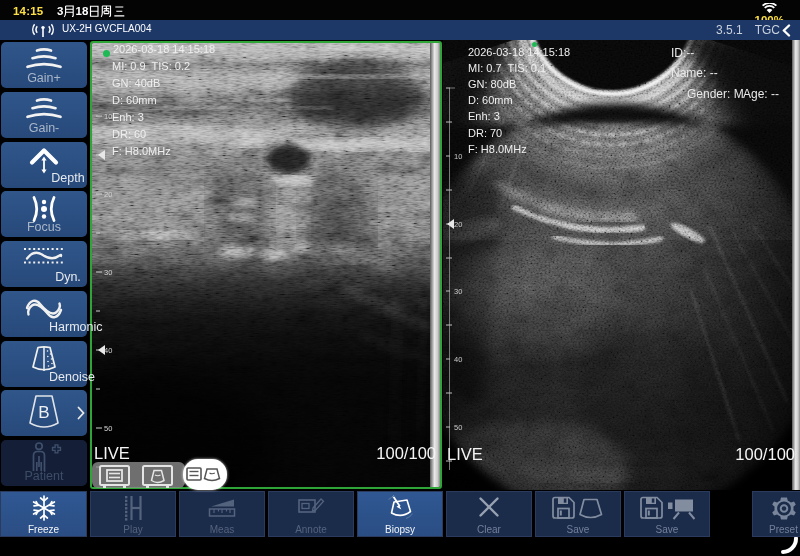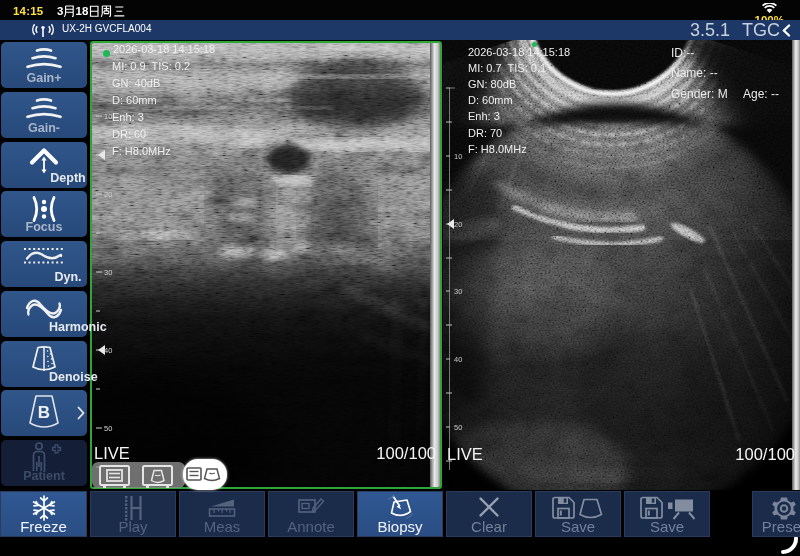--- a/index.html
+++ b/index.html
@@ -4,30 +4,30 @@
 <style>
 * { margin:0; padding:0; box-sizing:border-box; }
 html,body { width:800px; height:556px; background:#000; overflow:hidden; }
 body { font-family:"Liberation Sans", sans-serif; position:relative; }
 #statusbar { position:absolute; left:0; top:0; width:800px; height:20px; background:#040404; color:#fde047; }
 .sb-left { position:absolute; left:13px; top:4px; font-size:11.5px; font-weight:bold; letter-spacing:.2px; display:flex; align-items:center; }
 .sb-right { position:absolute; right:11px; top:3px; display:flex; align-items:center;flex-direction:column; }
 .sb-right .pct { font-size:11.5px; font-weight:bold; margin:0 5px 0 5px; }
 #navbar { position:absolute; left:0; top:20px; width:800px; height:20px; background:#1d3766; color:#fff; }
 #navbar .title { position:absolute; left:62px; top:2.5px; font-size:10px; color:#fff; }
-#navbar .right { position:absolute; right:9px; top:2px; font-size:18px; color:#c9d1dc; display:flex; align-items:center; height:16px;justify-content:center; }
+#navbar .right { position:absolute; right:9px; top:2px; font-size:12px; color:#c9d1dc; display:flex; align-items:center; height:16px;justify-content:center; }
 #sidebar { position:absolute; left:0; top:0; }
-.sbtn { position:absolute; left:1px; width:86px; height:46px; background:linear-gradient(180deg,#30568a,#27497a); border-radius:5px; text-align:center; color:#a9b6c8;font-weight:bold; }
+.sbtn { position:absolute; left:1px; width:86px; height:46px; background:linear-gradient(180deg,#30568a,#27497a); border-radius:5px; text-align:center; color:#a9b6c8; }
 .sbtn .lbl { position:absolute; width:100%; bottom:3px; font-size:12.5px; }
 .sbtn svg.ic { position:absolute; left:50%; transform:translateX(-50%); top:4px; }
 .sbtn.dis { background:#141f37; color:#3d4c66; }
 .wlbl { color:#e6e9ee;padding-left:48px; }
 #toolbar { position:absolute; left:0; top:491px; width:800px; height:46px; }
 .tbtn { position:absolute; top:0; width:86px; height:46px; background:#1b2b4a; box-shadow:inset 0 0 0 1px #2a3b5e; text-align:center; }
-.tbtn .lbl { position:absolute; width:100%; bottom:2px; font-size:15px; color:#54637d; }
+.tbtn .lbl { position:absolute; width:100%; bottom:2px; font-size:10px; color:#54637d; }
 .tbtn.lit { background:linear-gradient(180deg,#305893,#2a4d83); }
 .tbtn.lit .lbl { color:#f2f5f8; }
 .tbtn.gray .lbl { color:#73819a; }
 .tbtn svg { margin-top:4px; }
 #leftimg { position:absolute; left:90px; top:41px; width:352px; height:448px; border:2px solid #2fa437; border-radius:3px; background:#000; overflow:hidden; }
 #rightimg { position:absolute; left:443px; top:40px; width:357px; height:450px; background:#000; overflow:hidden; }
 .ovl { position:absolute; color:#efefef; font-size:11px; line-height:16.95px; white-space:pre; z-index:5; }
 .rlbl { position:absolute; color:#e9e9e9; font-size:12px; z-index:5; white-space:pre; }
 .live { position:absolute; color:#f5f5f5; font-size:16.5px; z-index:5; }
 .gdot { position:absolute; width:7px; height:7px; border-radius:50%; background:#1db954; z-index:6; }
@@ -386,21 +386,21 @@
   <div class="gdot" style="left:89px;top:1.5px;width:5px;height:5px"></div>
   <div class="ovl" style="left:25px;top:3.5px;line-height:16.2px">2026-03-18 14:15:18
 MI: 0.7  TIS: 0.1
 GN: 80dB
 D: 60mm
 Enh: 3
 DR: 70
 F: H8.0MHz</div>
   <div class="rlbl" style="left:228px;top:6px">ID:--</div>
   <div class="rlbl" style="left:228px;top:26px">Name: --</div>
-  <div class="rlbl" style="left:228px;top:47px">Gender: M</div>
+  <div class="rlbl" style="left:244px;top:47px">Gender: M</div>
   <div class="rlbl" style="left:300px;top:47px">Age: --</div>
   <div class="live" style="left:4px;bottom:26px">LIVE</div>
   <div class="live" style="right:5px;bottom:26px">100/100</div>
 
   <svg class="ruler" width="22" height="450" viewBox="0 0 22 450" style="left:2px;top:0">
     <g stroke="#787878" stroke-width="1">
       <line x1="4.5" y1="48" x2="4.5" y2="430"></line>
       <line x1="4.5" y1="48" x2="10" y2="48"></line>
     </g>
     <g stroke="#bfbfbf" stroke-width="1">

